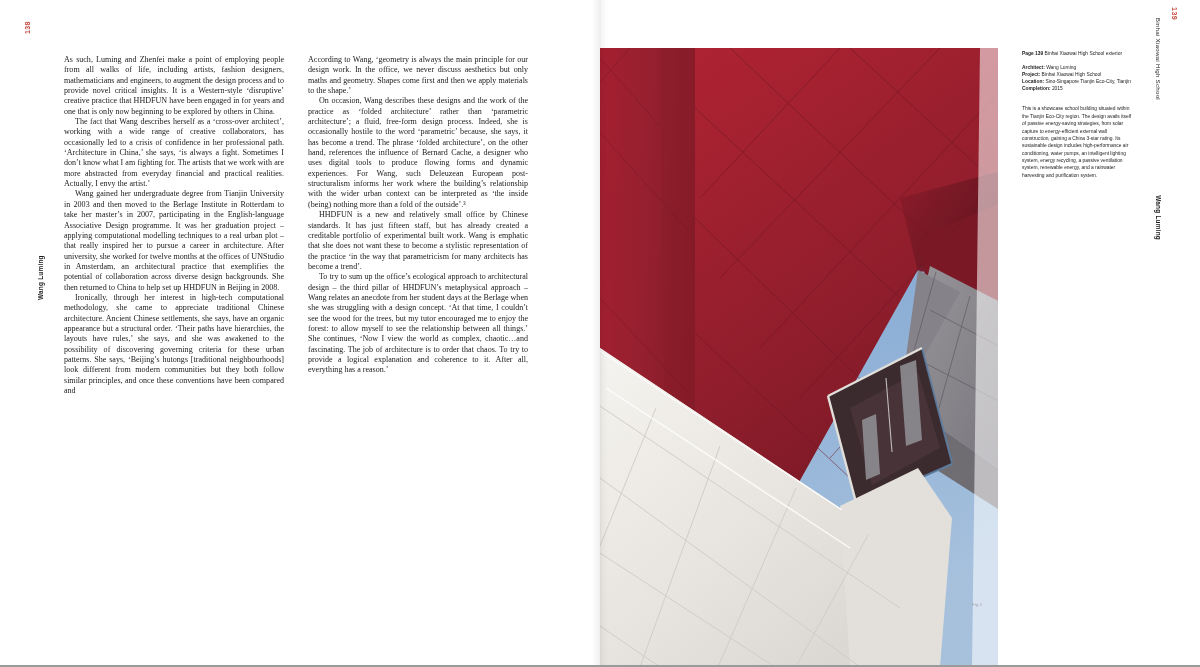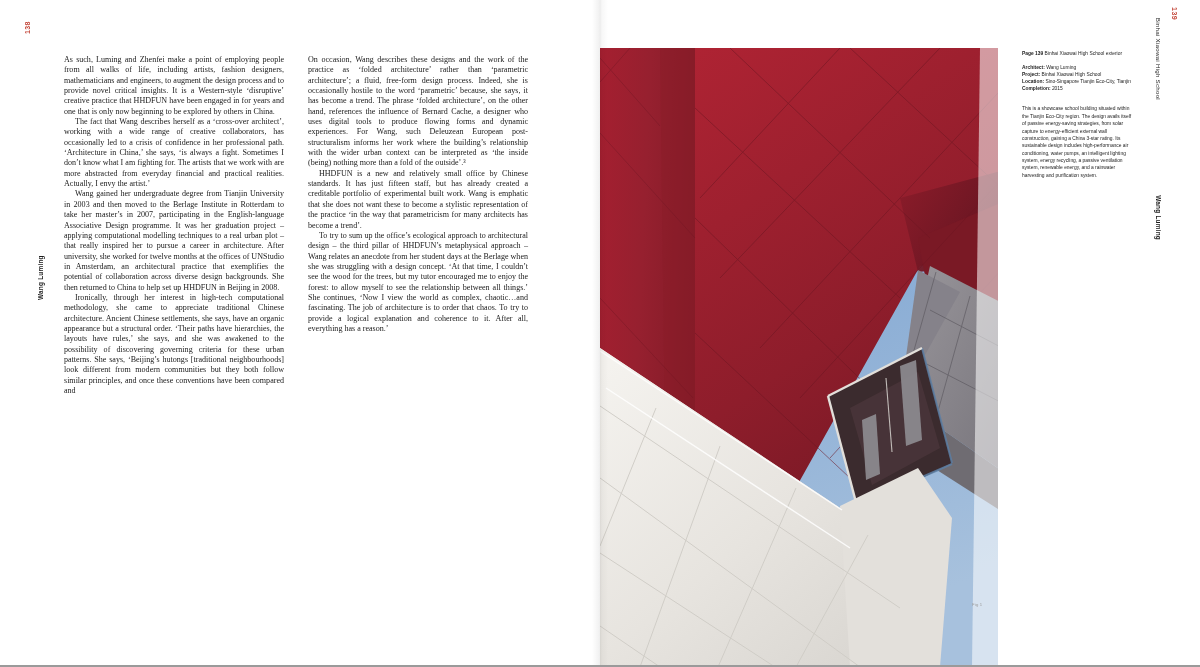--- a/index.html
+++ b/index.html
@@ -178,20 +178,21 @@
     <div class="runhead left-verso">Wang Luming</div>
 
     <div class="col c1">
       <p>As such, Luming and Zhenfei make a point of employing people from all walks of life, including artists, fashion designers, mathematicians and engineers, to augment the design process and to provide novel critical insights. It is a Western-style ‘disruptive’ creative practice that HHDFUN have been engaged in for years and one that is only now beginning to be explored by others in China.</p>
       <p>The fact that Wang describes herself as a ‘cross-over architect’, working with a wide range of creative collaborators, has occasionally led to a crisis of confidence in her professional path. ‘Architecture in China,’ she says, ‘is always a fight. Sometimes I don’t know what I am fighting for. The artists that we work with are more abstracted from everyday financial and practical realities. Actually, I envy the artist.’</p>
       <p>Wang gained her undergraduate degree from Tianjin University in 2003 and then moved to the Berlage Institute in Rotterdam to take her master’s in 2007, participating in the English-language Associative Design programme. It was her graduation project – applying computational modelling techniques to a real urban plot – that really inspired her to pursue a career in architecture. After university, she worked for twelve months at the offices of UNStudio in Amsterdam, an architectural practice that exemplifies the potential of collaboration across diverse design backgrounds. She then returned to China to help set up HHDFUN in Beijing in 2008.</p>
       <p>Ironically, through her interest in high-tech computational methodology, she came to appreciate traditional Chinese architecture. Ancient Chinese settlements, she says, have an organic appearance but a structural order. ‘Their paths have hierarchies, the layouts have rules,’ she says, and she was awakened to the possibility of discovering governing criteria for these urban patterns. She says, ‘Beijing’s hutongs [traditional neighbourhoods] look different from modern communities but they both follow similar principles, and once these conventions have been compared and</p>
     </div>
 
     <div class="col c2">
+      <p>According to Wang, ‘geometry is always the main principle for our design work. In the office, we never discuss aesthetics but only maths and geometry. Shapes come first and then we apply materials to the shape.’</p>
       <p>On occasion, Wang describes these designs and the work of the practice as ‘folded architecture’ rather than ‘parametric architecture’; a fluid, free-form design process. Indeed, she is occasionally hostile to the word ‘parametric’ because, she says, it has become a trend. The phrase ‘folded architecture’, on the other hand, references the influence of Bernard Cache, a designer who uses digital tools to produce flowing forms and dynamic experiences. For Wang, such Deleuzean European post-structuralism informs her work where the building’s relationship with the wider urban context can be interpreted as ‘the inside (being) nothing more than a fold of the outside’.³</p>
       <p>HHDFUN is a new and relatively small office by Chinese standards. It has just fifteen staff, but has already created a creditable portfolio of experimental built work. Wang is emphatic that she does not want these to become a stylistic representation of the practice ‘in the way that parametricism for many architects has become a trend’.</p>
       <p>To try to sum up the office’s ecological approach to architectural design – the third pillar of HHDFUN’s metaphysical approach – Wang relates an anecdote from her student days at the Berlage when she was struggling with a design concept. ‘At that time, I couldn’t see the wood for the trees, but my tutor encouraged me to enjoy the forest: to allow myself to see the relationship between all things.’ She continues, ‘Now I view the world as complex, chaotic…and fascinating. The job of architecture is to order that chaos. To try to provide a logical explanation and coherence to it. After all, everything has a reason.’</p>
     </div>
   </div>
 
   <div id="recto">
 
     <div class="folio right">139</div>
 

